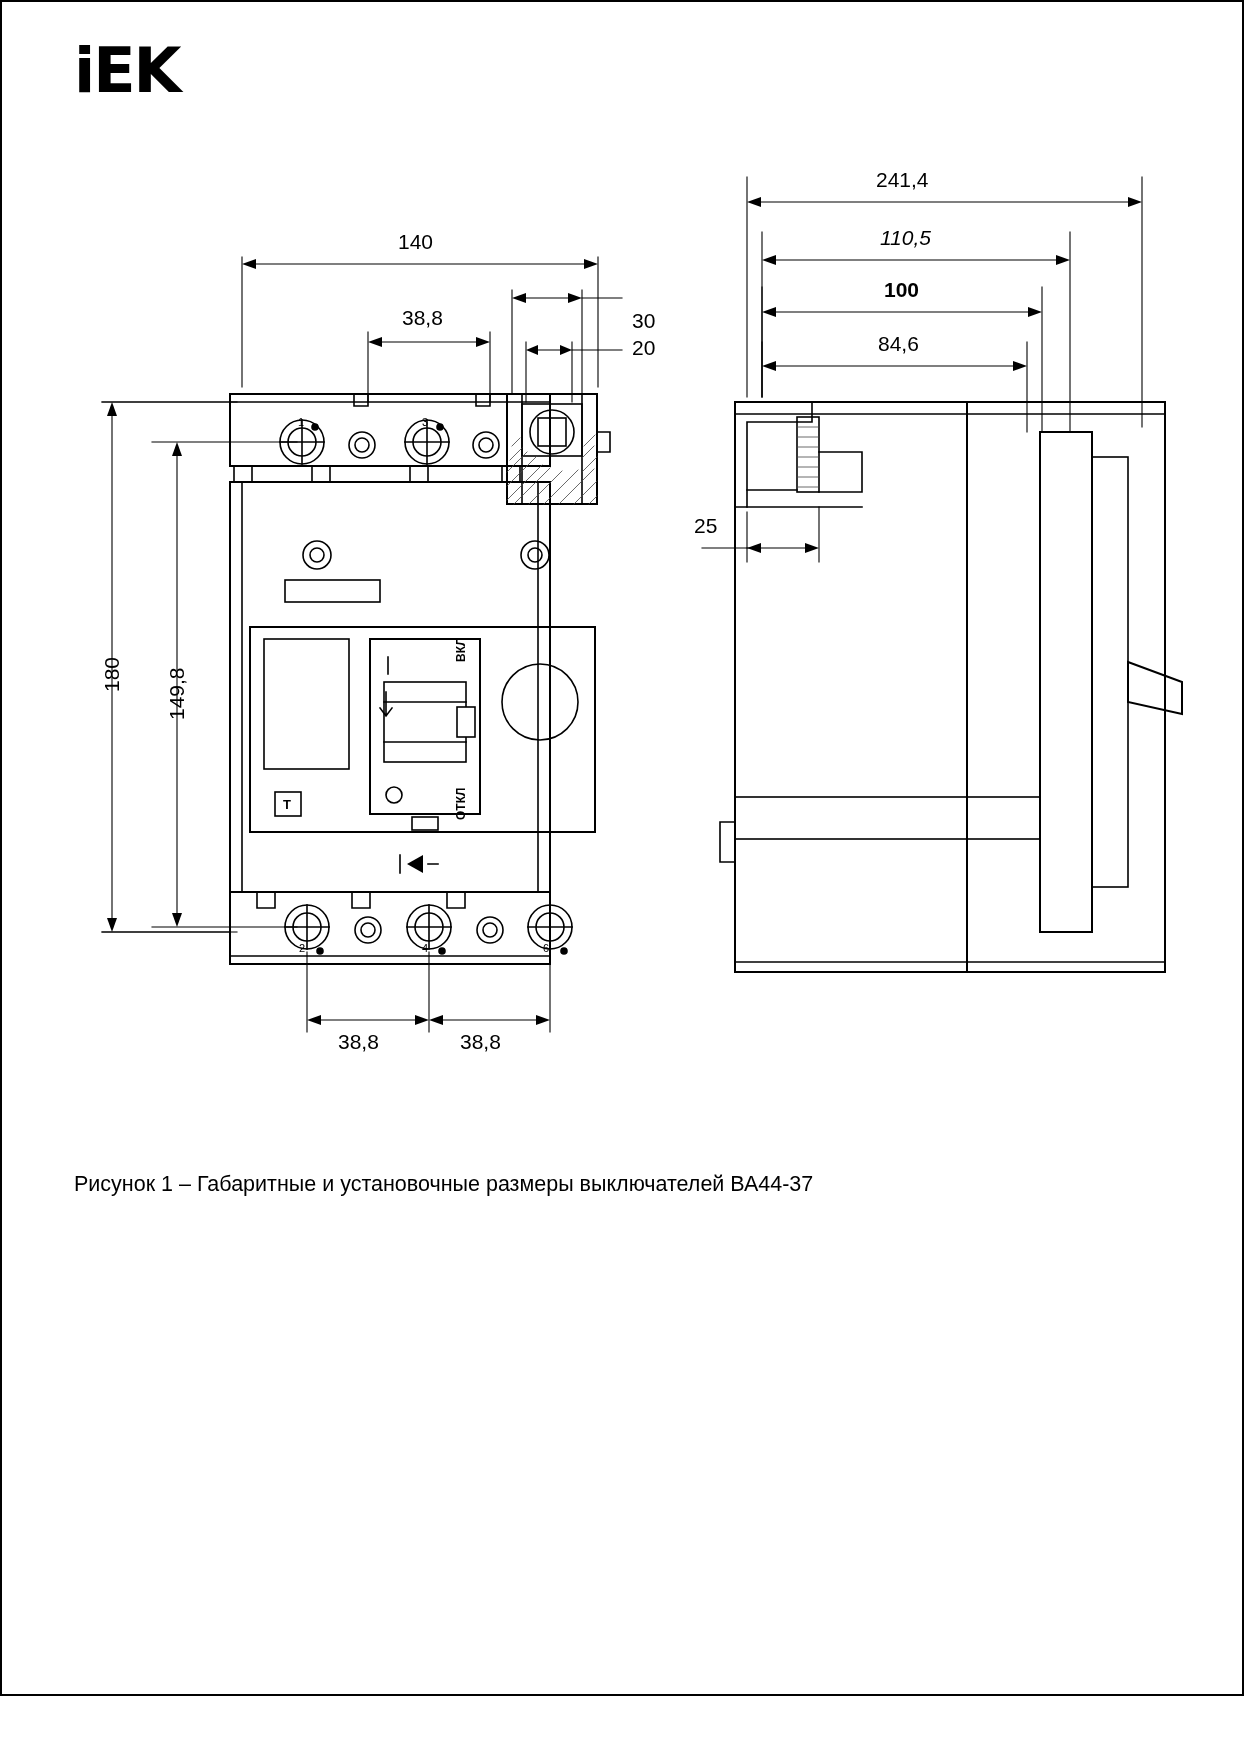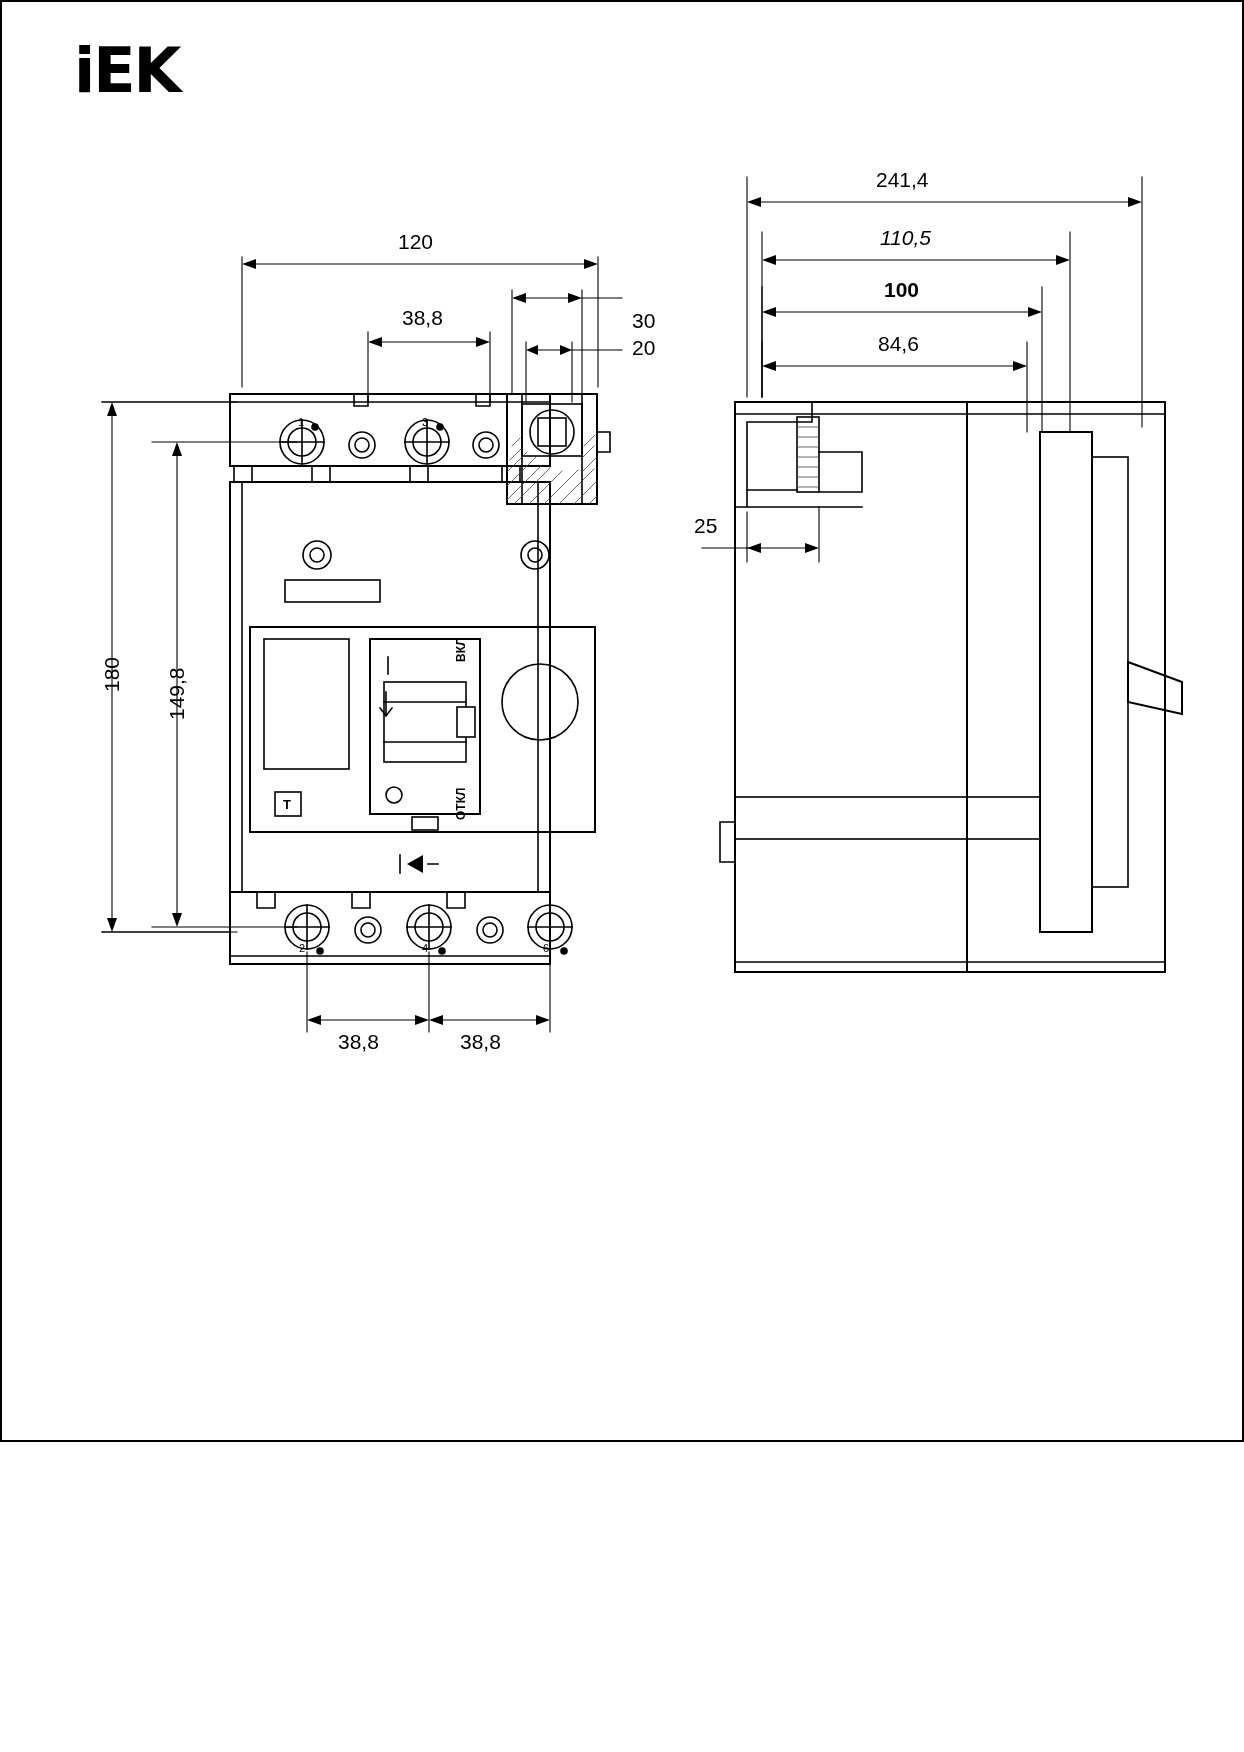--- a/index.html
+++ b/index.html
@@ -7,21 +7,21 @@
     padding: 0;
     background: #ffffff;
   }
   body {
     font-family: "Liberation Sans", sans-serif;
     color: #000;
   }
   .page {
     position: relative;
     width: 1244px;
-    height: 1442px;
+    height: 1696px;
     background: #ffffff;
     border: 2px solid #000;
     box-sizing: border-box;
     overflow: hidden;
   }
   
   .logo {
     position: absolute;
     left: 72px;
     top: 38px;
@@ -283,21 +283,21 @@
         <path d="M745 510 L745 560"></path>
         <path d="M817 505 L817 560"></path>
         <path d="M745 546 L809 546"></path>
         <path d="M745 546 l14 -5 0 10 z" fill="#000" stroke="none"></path>
         <path d="M817 546 l-14 -5 0 10 z" fill="#000" stroke="none"></path>
         <path d="M700 546 L745 546"></path>
       </g>
     </g>
   </svg>
 
-  <div class="dim" style="left:396px; top:228px;">120</div>
+  <div class="dim" style="left:396px; top:228px;">140</div>
   <div class="dim" style="left:400px; top:304px;">38,8</div>
   <div class="dim" style="left:630px; top:273px;margin-top:34px;">30</div>
   <div class="dim" style="left:630px; top:334px;">20</div>
   <div class="dim vert" style="left:98px; top:690px;">180</div>
   <div class="dim vert" style="left:163px; top:718px;">149,8</div>
   <div class="dim" style="left:336px; top:1028px;">38,8</div>
   <div class="dim" style="left:458px; top:1028px;">38,8</div>
 
   <div class="dim" style="left:874px; top:166px;">241,4</div>
   <div class="dim" style="left:878px; top:224px;font-style:italic;">110,5</div>
@@ -308,14 +308,15 @@
   <div class="lbl rot" style="left:452px; top:660px;">ВКЛ</div>
   <div class="lbl rot" style="left:452px; top:818px;">ОТКЛ</div>
   <div class="lbl" style="left:281px; top:795px; font-size:13px;">T</div>
 
   <div class="lbl" style="left:296px; top:414px; font-size:11px; font-weight:normal;">1</div>
   <div class="lbl" style="left:420px; top:414px; font-size:11px; font-weight:normal;">3</div>
   <div class="lbl" style="left:297px; top:940px; font-size:11px; font-weight:normal;">2</div>
   <div class="lbl" style="left:420px; top:940px; font-size:11px; font-weight:normal;">4</div>
   <div class="lbl" style="left:541px; top:940px; font-size:11px; font-weight:normal;">6</div>
 
+  <div class="caption">Рисунок 1 – Габаритные и установочные размеры выключателей ВА44-37</div>
 
 </div>
 
 </body></html>

